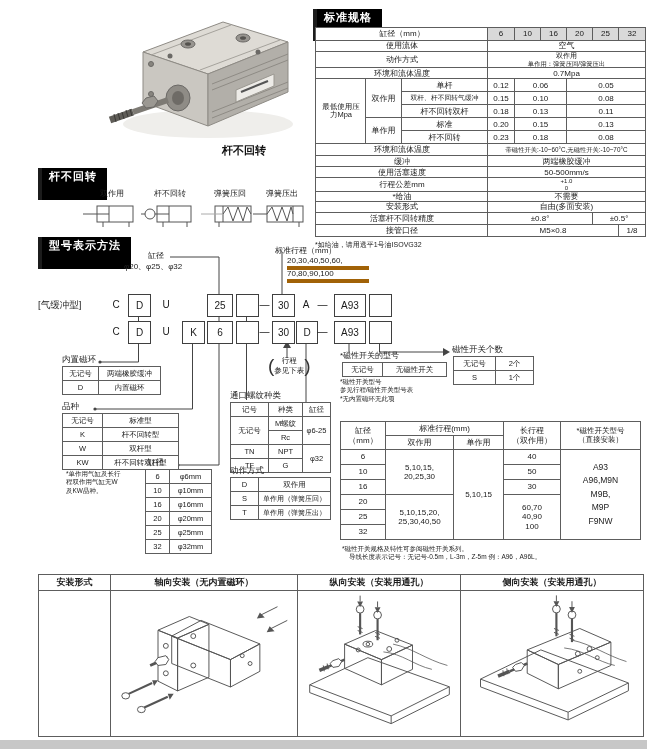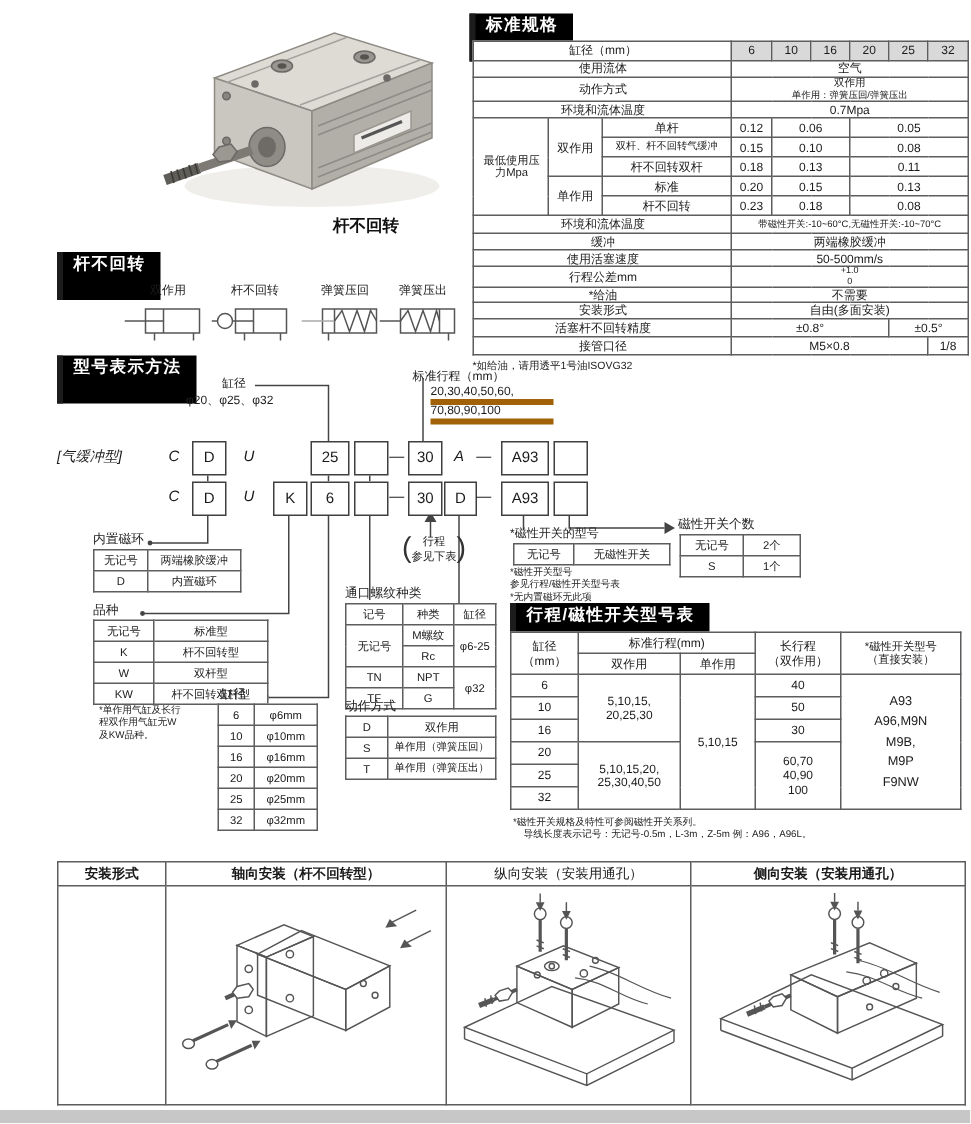--- a/index.html
+++ b/index.html
@@ -12,21 +12,21 @@
   .t td{border:1px solid #5d5d5d;font-size:8px;line-height:1.15;padding:0 2px;text-align:center;
         vertical-align:middle;overflow:hidden;}
   .t .lab{text-align:center;padding-left:3px;margin-left:40px;}
   .gray{background:#d9d9d9;}
   table.mini{border-collapse:collapse;table-layout:fixed;position:absolute;background:#fff;}
   .mini td{border:1px solid #5d5d5d;font-size:7.5px;padding:0 2px;text-align:center;height:13px;line-height:1.05;overflow:hidden;}
   .mlabel{position:absolute;font-size:8.5px;color:#222;white-space:nowrap;}
   .note{position:absolute;font-size:6.5px;line-height:1.28;color:#222;white-space:nowrap;}
   .mbox{position:absolute;border:1px solid #3f3f3f;background:#fff;text-align:center;
         font-size:10px;height:21px;line-height:21px;}
-  .mtext{position:absolute;font-size:10px;text-align:center;height:21px;line-height:21px;font-style:italic;}
+  .mtext{position:absolute;font-size:10px;text-align:center;height:21px;line-height:21px;}
   .symlab{position:absolute;font-size:8px;text-align:center;white-space:nowrap;}
   .tolstack{display:inline-flex;flex-direction:column;font-size:6px;line-height:1.05;vertical-align:middle;}
   .ul80{position:absolute;font-size:8px;width:82px;border-bottom:4px solid #a16207;padding-bottom:1px;white-space:nowrap;}
   .swcell div{line-height:13.5px;font-size:8.5px;}
   .parenwrap{position:absolute;display:flex;align-items:center;font-size:7.5px;line-height:1.25;}
   .parenwrap .p{font-size:19px;font-weight:300;color:#333;line-height:1;}
   .bigtitle{position:absolute;font-size:12.5px;font-weight:bold;color:#111;white-space:nowrap;}
   .inst td{border:1px solid #5d5d5d;}
   .caption{position:absolute;font-size:11px;font-weight:bold;color:#111;}
   svg{display:block;}
@@ -68,21 +68,20 @@
       <line x1="26" y1="102" x2="28" y2="110"></line>
     </g>
     <polygon points="148,78 186,62 186,74 148,90" fill="#edebe7" stroke="#9a9790"></polygon>
     <line x1="153" y1="80" x2="180" y2="69" stroke="#555" stroke-width="2"></line>
   </svg>
   <div class="caption" style="left:222px;top:143px">杆不回转</div>
 
   <div class="secbar" style="left:313px;top:9px">标准规格</div>
   <div class="secbar" style="left:38px;top:168px">杆不回转</div>
   <div class="secbar" style="left:38px;top:237px">型号表示方法</div>
-  <div class="secbar" style="left:340px;top:402px">行程/磁性开关型号表</div>
 
   <table class="t" style="left:315px;top:27px;width:330px">
     <colgroup>
         <col style="width:50px">
         <col style="width:36px">
         <col style="width:86px">
       <col style="width:27px">
         <col style="width:26px">
         <col style="width:26px">
       <col style="width:26px">
@@ -546,22 +545,22 @@
   <table class="t inst" style="left:38px;top:574px;width:605px">
     <colgroup>
         <col style="width:72px">
         <col style="width:187px">
         <col style="width:163px">
         <col style="width:183px">
       </colgroup>
     <tbody>
         <tr style="height:16px">
       <td style="font-weight:bold;font-size:9px">安装形式</td>
-      <td style="font-weight:bold;font-size:9px">轴向安装（杆不回转型）</td>
-      <td style="font-weight:normal;font-size:9px">纵向安装（安装用通孔）</td>
+      <td style="font-weight:bold;font-size:9px">轴向安装（无内置磁环）</td>
+      <td style="font-weight:bold;font-size:9px">纵向安装（安装用通孔）</td>
       <td style="font-weight:bold;font-size:9px">侧向安装（安装用通孔）</td>
     </tr>
     <tr style="height:146px">
       <td></td>
       <td>
         <svg width="185" height="142" viewBox="0 0 185 145">
           <g fill="none" stroke="#555" stroke-width="1">
             <polygon points="88,28 148,52 118,68 58,44"></polygon>
             <polygon points="58,44 118,68 118,96 58,72"></polygon>
             <polygon points="118,68 148,52 148,80 118,96"></polygon>

